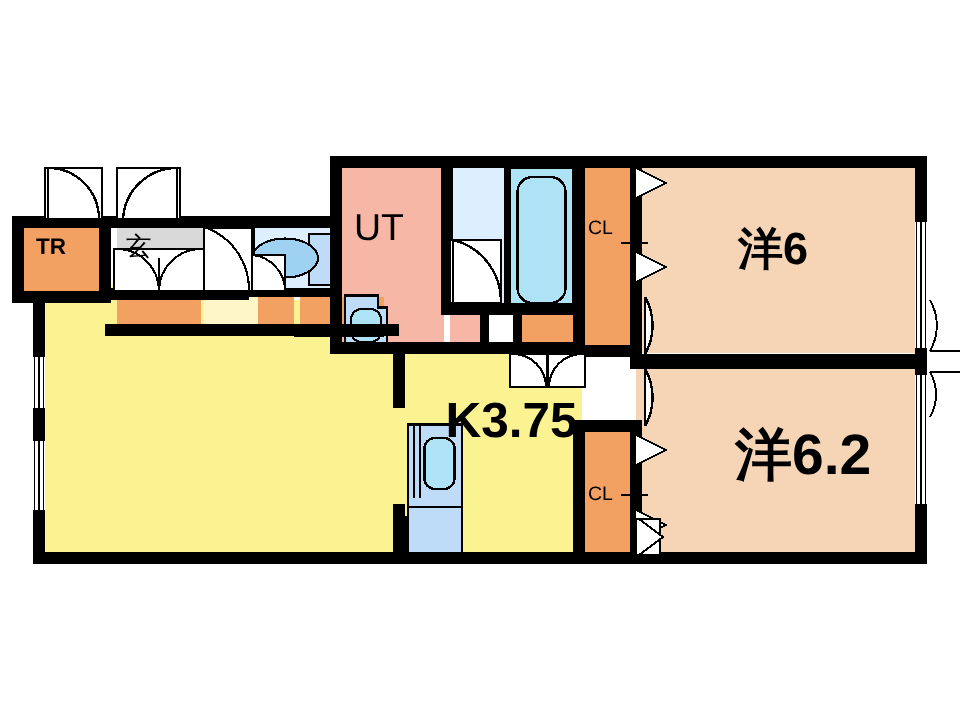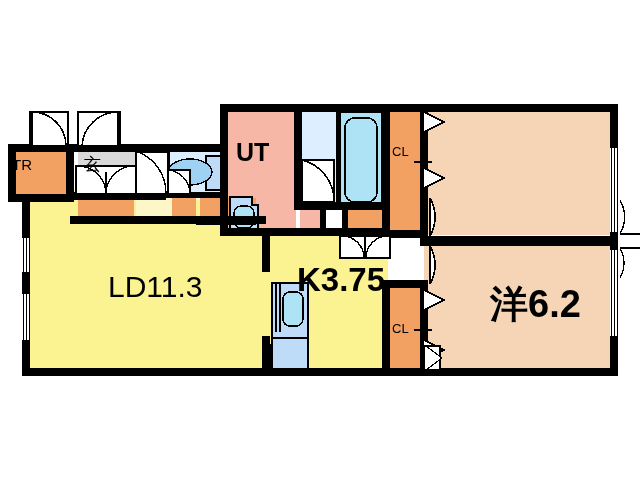--- a/index.html
+++ b/index.html
@@ -35,40 +35,40 @@
     top: 272px;
   }
   .label-k {
     font-size: 33px;
     font-weight: 700;
     left: 297px;
     top: 263px;
   }
   .label-ut {
     font-size: 25px;
-    font-weight: 700;
+    font-weight: 400;
     left: 236px;
     top: 140px;
   }
   .label-yo6 {
     font-size: 30px;
     font-weight: 700;
     left: 492px;
     top: 152px;
   }
   .label-yo62 {
     font-size: 38px;
     font-weight: 700;
     left: 490px;
     top: 285px;
   }
   .label-tr {
     font-size: 15px;
-    font-weight: 400;
-    left: 12px;
+    font-weight: 700;
+    left: 24px;
     top: 157px;
   }
   .label-genkan {
     font-size: 17px;
     font-weight: 400;
     left: 84px;
     top: 156px;
   }
   .label-cl-1 {
     font-size: 13px;
@@ -341,26 +341,26 @@
     </g>
 
     <g>
       <line x1="256" y1="230" x2="292" y2="230" stroke="#000" stroke-width="2" stroke-dasharray="4 3"></line>
       <line x1="74" y1="222" x2="172" y2="222" stroke="#000" stroke-width="0.8"></line>
     </g>
 
   </svg>
 
   
-  <div class="fp-label label-ld">LD11.3</div>
 
   <div class="fp-label label-k">K3.75</div>
 
   <div class="fp-label label-ut">UT</div>
 
+  <div class="fp-label label-yo6">洋6</div>
 
   <div class="fp-label label-yo62">洋6.2</div>
 
   <div class="fp-label label-tr">TR</div>
 
   <div class="fp-label label-genkan">玄</div>
 
   <div class="fp-label label-cl-1">CL</div>
 
   <div class="fp-label label-cl-2">CL</div>

